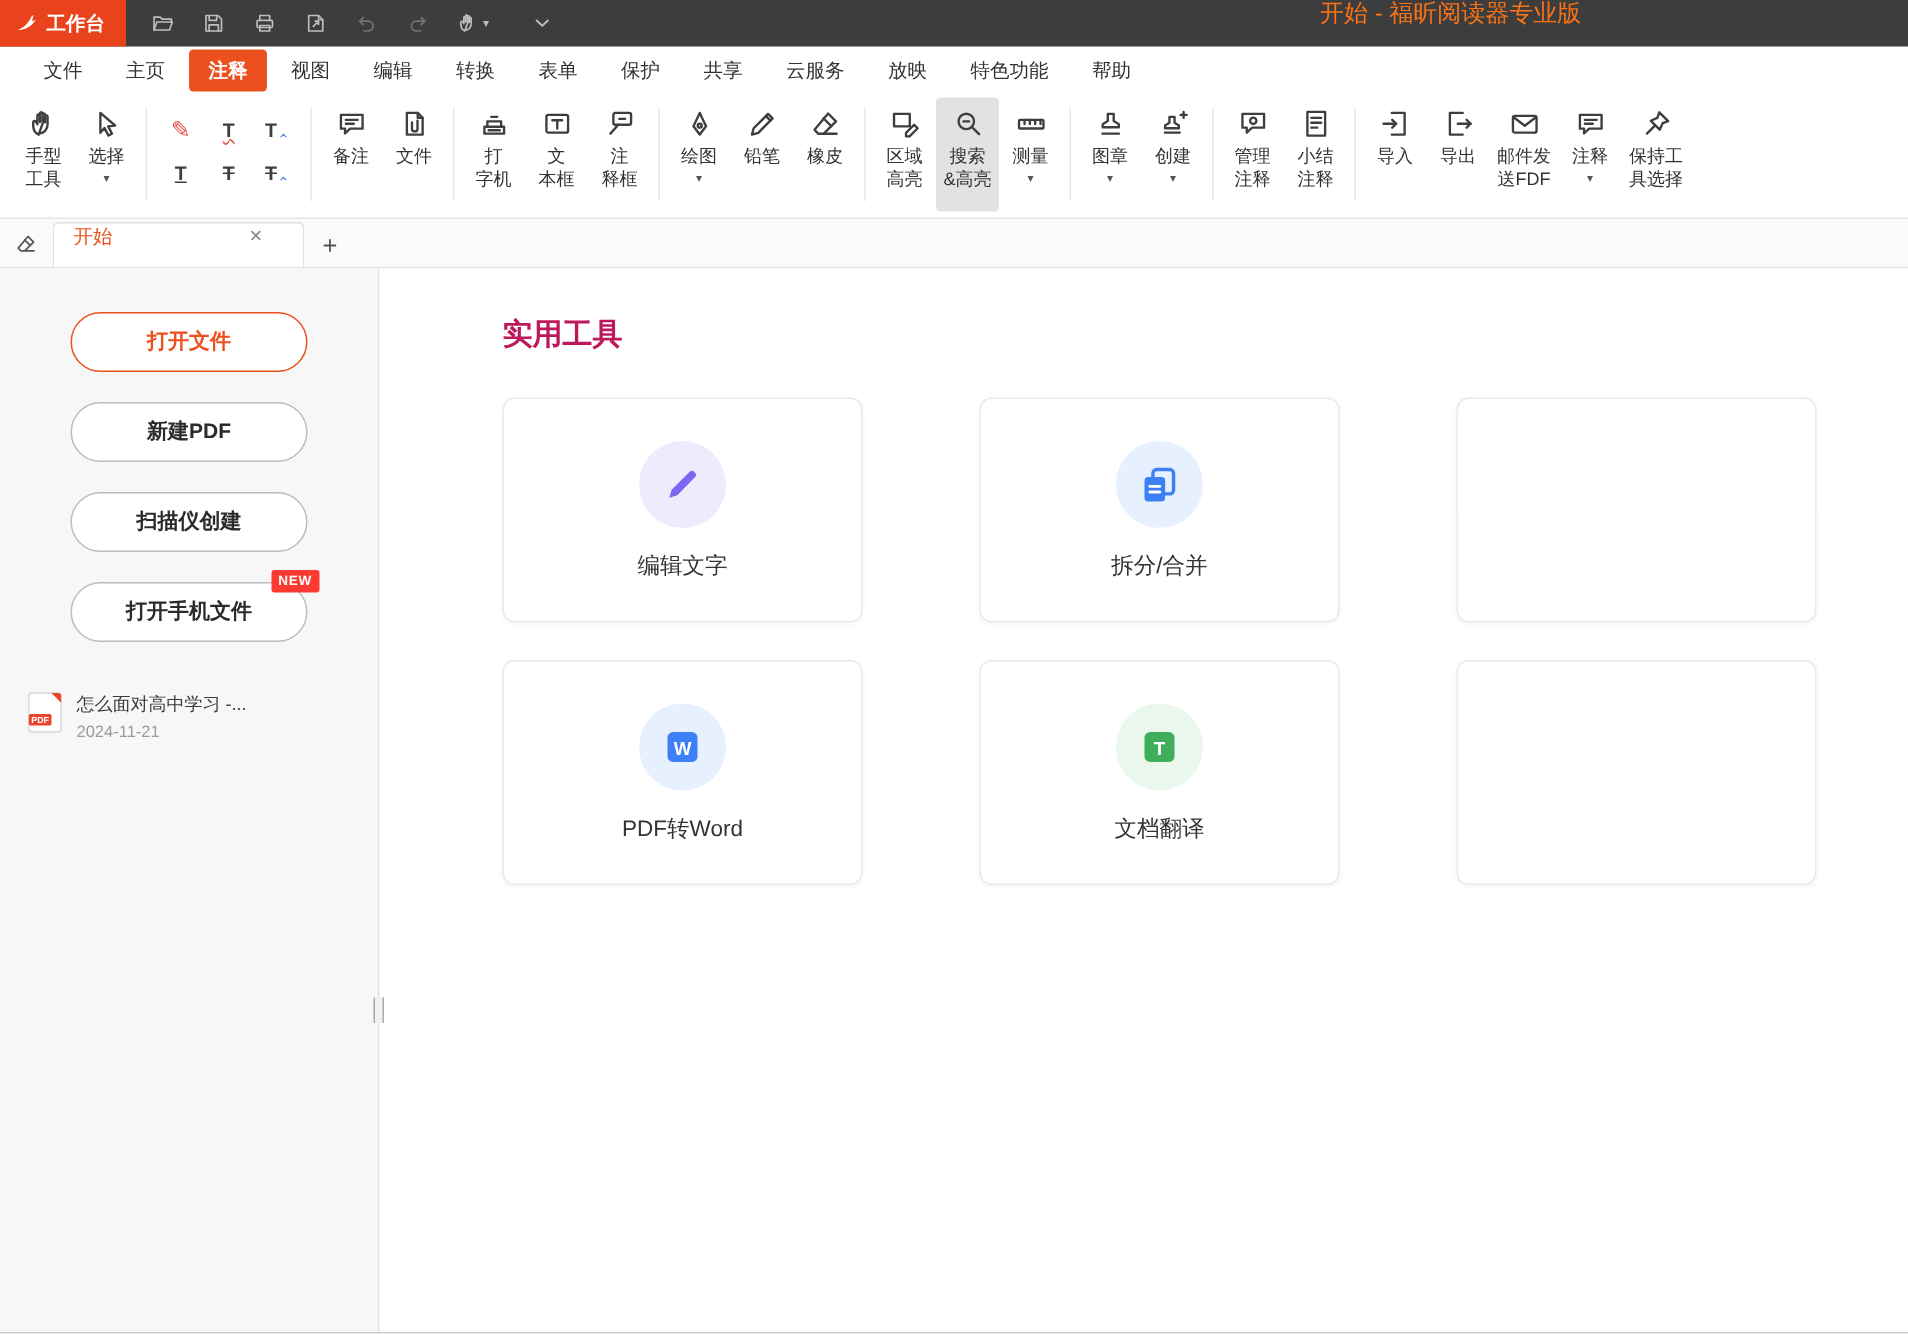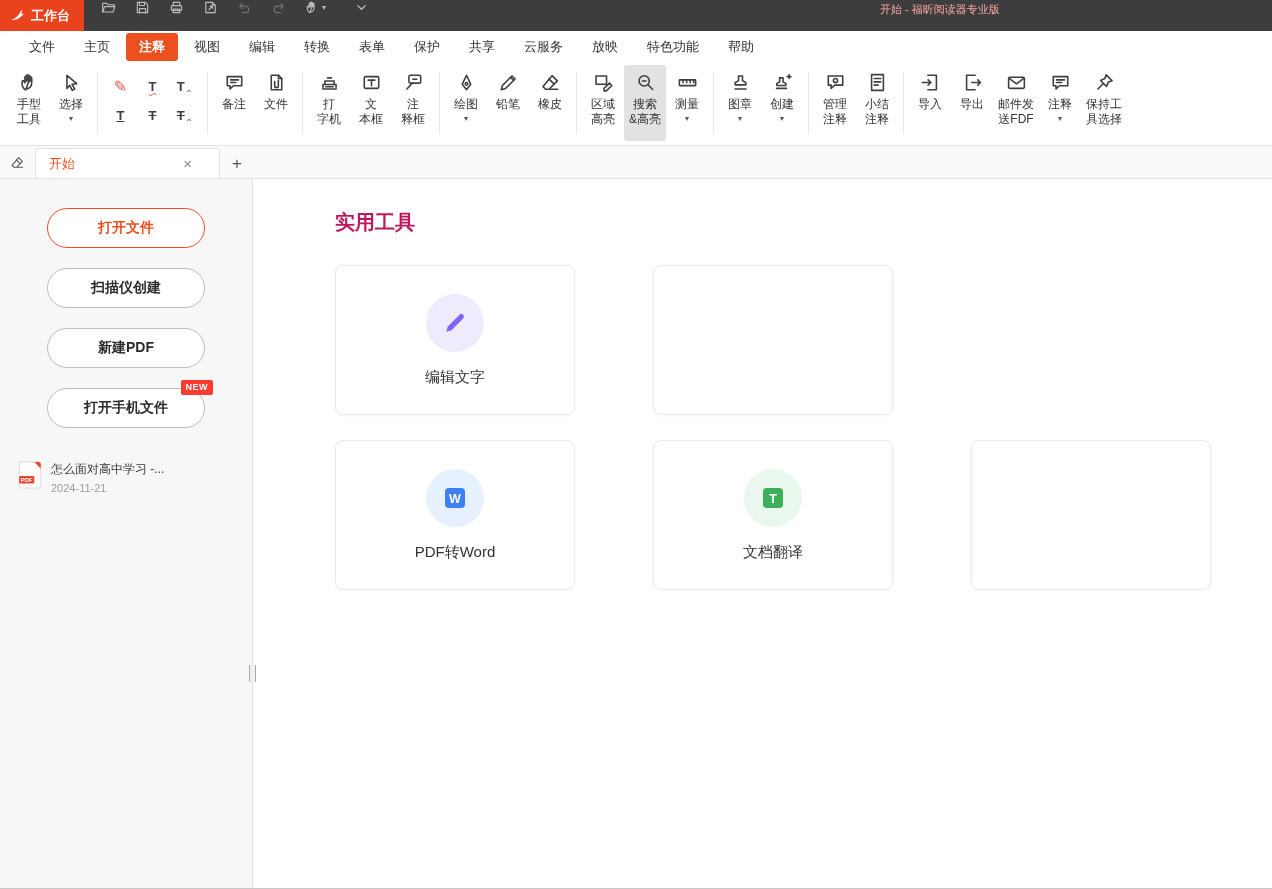--- a/index.html
+++ b/index.html
@@ -1,30 +1,30 @@
 <!DOCTYPE html>
 <html><head>
 <meta charset="utf-8">
 <style>
   *{margin:0;padding:0;box-sizing:border-box}
   html,body{background:#e9e9e9}
   body{font-family:"Liberation Sans","DejaVu Sans",sans-serif}
   .app{width:1272px;height:889px;background:#fff;position:relative;overflow:hidden;border-bottom:1px solid #c9c9c9}
 
   
-  .titlebar{height:31px;background:#3d3d3d;display:flex;align-items:flex-start;position:relative}
+  .titlebar{height:31px;background:#3d3d3d;display:flex;align-items:center;position:relative}
   .workspace-btn{height:100%;background:#e8431d;color:#fff;display:flex;align-items:center;gap:6px;padding:0 14px 0 10px;font-size:13px;font-weight:bold;cursor:pointer}
   .qa{display:flex;align-items:center;gap:19px;margin-left:17px;color:#bdbdbd}
   .qa svg{width:15px;height:15px;display:block}
   .qa .disabled{color:#737373}
   .hand-dd{display:flex;align-items:center;gap:2px}
   .dd-sm{font-size:8px;line-height:8px}
   .collapse-btn{margin-left:28px;color:#bdbdbd;display:flex;align-items:center}
   .collapse-btn svg{width:15px;height:15px}
-  .app-title{position:absolute;left:880px;top:0;height:19px;display:flex;align-items:center;color:#fca5a5;font-size:11px}
+  .app-title{position:absolute;left:880px;top:0;height:19px;display:flex;align-items:center;color:#f97316;font-size:16px}
 
   
   .menubar{height:31px;display:flex;align-items:center;padding-left:16px;gap:3px;background:#fff}
   .mtab{font-size:13px;color:#333;padding:5px 13px;border-radius:3px;cursor:pointer;white-space:nowrap}
   .mtab.active{background:#ec501f;color:#fff;font-weight:bold}
 
   
   .ribbon{height:84px;display:flex;align-items:stretch;padding:3px 6px 4px 8px;background:#fff;border-bottom:1px solid #e4e4e4}
   .rsep{width:1px;background:#e7e7e7;margin:7px 5px;flex:none}
   .rbtn{display:flex;flex-direction:column;align-items:center;padding:7px 5px 2px;min-width:42px;border-radius:3px;color:#333;cursor:pointer;flex:none}
@@ -38,21 +38,21 @@
   .mk-wavy .g{text-decoration:underline;text-decoration-style:wavy;text-decoration-color:#e2574c;text-decoration-thickness:1px}
   .mk-under .g{text-decoration:underline}
   .mk-strike .g{text-decoration:line-through}
   .mk-caret .c,.mk-replace .c{font-size:9px;color:#4a7fe8;margin-left:1px}
   .mk-replace .g{text-decoration:line-through}
 
   
   .tabbar{height:33px;background:#fafafa;border-bottom:1px solid #e2e2e2;display:flex;align-items:flex-end;padding-left:5px}
   .tb-tool{width:24px;height:26px;display:flex;align-items:center;justify-content:center;color:#555;margin-bottom:3px;cursor:pointer}
   .tb-tool svg{width:15px;height:15px}
-  .doc-tab{width:185px;height:30px;background:#fff;border:1px solid #e0e0e0;border-bottom:none;border-radius:4px 4px 0 0;display:flex;align-items:center;padding:0 24px 0 13px;font-size:13px;color:#ec501f;margin-left:6px;cursor:pointer}
+  .doc-tab{width:168px;height:30px;background:#fff;border:1px solid #e0e0e0;border-bottom:none;border-radius:4px 4px 0 0;display:flex;align-items:flex-start;padding:0 24px 0 13px;font-size:13px;color:#ec501f;margin-left:6px;cursor:pointer}
   .doc-tab .lbl{flex:1}
   .tab-close{color:#8a8a8a;font-size:15px;padding:0 3px;cursor:pointer}
   .tab-add{font-size:17px;color:#555;margin:0 0 6px 12px;cursor:pointer;line-height:16px}
 
   
   .content{display:flex;height:709px}
   .sidebar{width:253px;background:#f7f7f8;border-right:1px solid #e0e0e0;padding-top:29px;position:relative;flex:none}
   .sbtn{width:158px;height:40px;margin:0 auto 20px;background:#fff;border:1px solid #bdbdbd;border-radius:20px;font-size:14px;font-weight:bold;color:#2b2b2b;display:flex;align-items:center;justify-content:center;position:relative;cursor:pointer}
   .sbtn.primary{border:1px solid #ec501f;color:#ec501f}
   .badge{position:absolute;top:-9px;right:-9px;background:#fb3b32;color:#fff;font-size:9px;font-weight:bold;padding:3px 5px;border-radius:2px;letter-spacing:.5px;line-height:9px}
@@ -478,24 +478,24 @@
     <span class="tab-add">+</span>
   </div>
 
   <div class="content">
 
     <div class="sidebar">
       <div class="sbtn primary">
         <span>打开文件</span>
       </div>
       <div class="sbtn">
+        <span>新建PDF</span>
+      </div>
+      <div class="sbtn">
         <span>扫描仪创建</span>
-      </div>
-      <div class="sbtn">
-        <span>新建PDF</span>
       </div>
       <div class="sbtn">
         <span>打开手机文件</span>
         <span class="badge">NEW</span>
       </div>
 
 
       <div class="recent-item">
         <svg viewBox="0 0 22 26" width="24" height="28">
           <rect x="1" y="1" width="20" height="24" rx="2" fill="#fff" stroke="#dcdcdc"></rect>
@@ -516,20 +516,30 @@
       <div class="section-title">实用工具</div>
 
       <div class="cards-row">
         <div class="card">
           <div class="tool-circle" style="background: rgb(239, 235, 253); color: rgb(124, 102, 242);">
             <svg viewBox="0 0 24 24">
                 <path d="M5 19l1.2-4.2L15.6 5.4a2 2 0 0 1 2.9 2.9L9.2 17.7 5 19z" fill="currentColor"></path>
               </svg>
           </div>
           <div class="card-label">编辑文字</div>
+        </div>
+        <div class="card">
+          <div class="tool-circle" style="background: rgb(231, 240, 254); color: rgb(61, 127, 245);">
+            <svg viewBox="0 0 24 24">
+                <rect x="8.5" y="4" width="11" height="13" rx="2" fill="none" stroke="currentColor" stroke-width="1.8"></rect>
+                <rect x="4" y="8" width="11" height="13" rx="2" fill="currentColor"></rect>
+                <path d="M6.8 13h5.4M6.8 16h5.4" stroke="#fff" stroke-width="1.5" stroke-linecap="round"></path>
+              </svg>
+          </div>
+          <div class="card-label">拆分/合并</div>
         </div>
         <div class="card"></div>
       </div>
 
       <div class="cards-row">
         <div class="card">
           <div class="tool-circle" style="background: rgb(231, 240, 254); color: rgb(61, 127, 245);">
             <svg viewBox="0 0 24 24">
                 <rect x="4" y="4" width="16" height="16" rx="3" fill="currentColor"></rect>
                 <text x="12" y="16.3" text-anchor="middle" font-size="10" font-weight="bold" fill="#fff" font-family="Liberation Sans, sans-serif">W</text>

